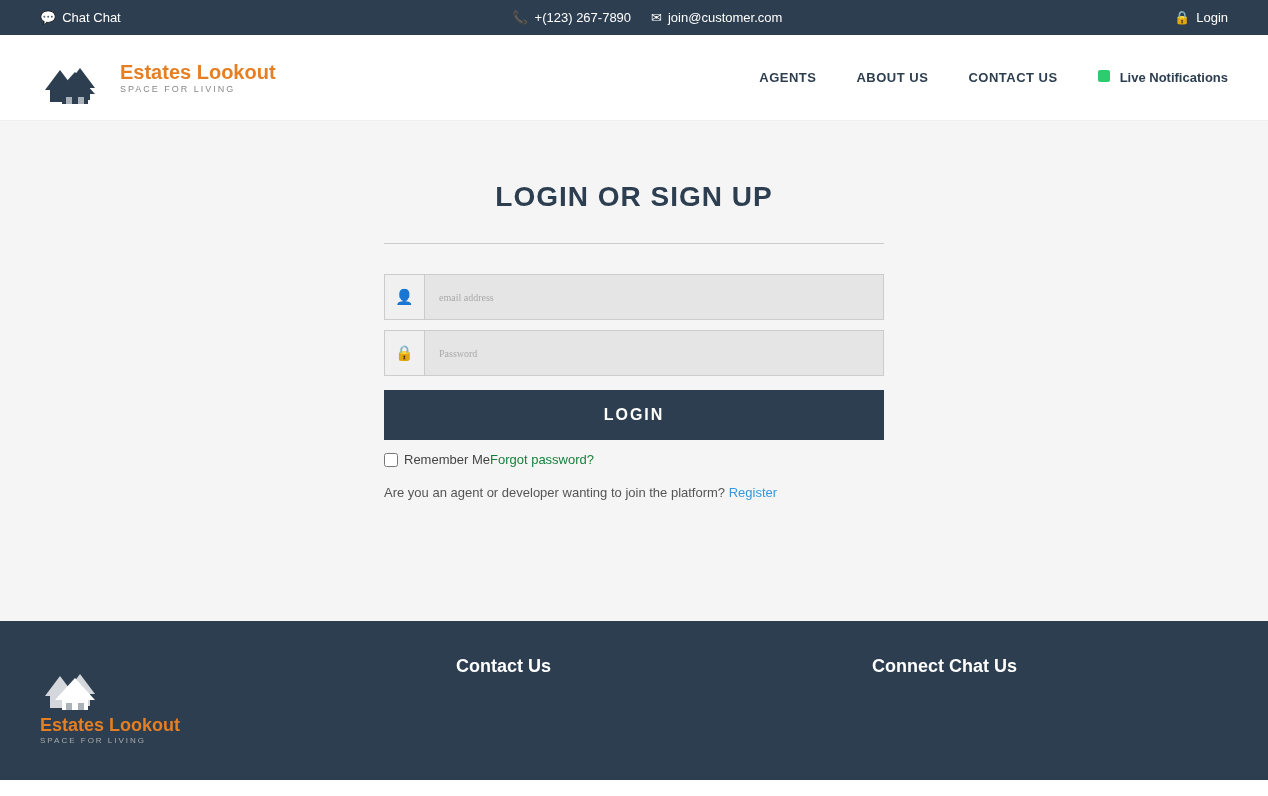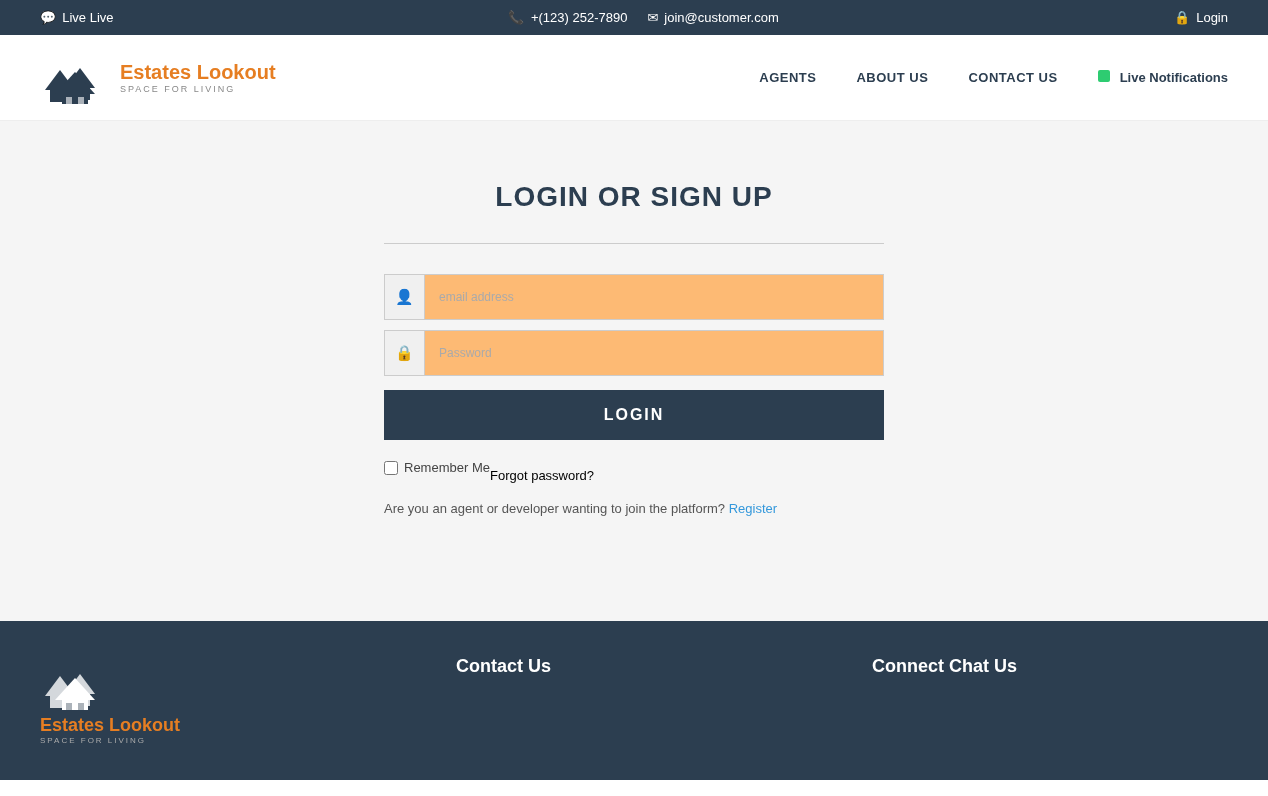--- a/index.html
+++ b/index.html
@@ -95,23 +95,24 @@
       color: #777;
       font-size: 15px;
       flex-shrink: 0;
     }
     .input-group input {
       flex: 1;
       height: 44px;
       border: none;
       outline: none;
       padding: 0 14px;
-      font-size: 12px;
+      font-size: 10px;
       color: #555;
-      background: #fdba74;
+      background: #e5e5e5;
+      font-family: Liberation Serif, serif;
     }
     .input-group input::placeholder { color: #aaa; }
 
     .login-btn {
       width: 100%;
       height: 50px;
       background: #2c3e50;
       color: #fff;
       border: none;
       font-size: 16px;
@@ -124,21 +125,21 @@
     .form-footer {
       display: flex;
       justify-content: flex-start;
       align-items: center;
       margin-top: 12px;
       font-size: 13px;
       color: #444;
     }
     .remember-me { display: flex; align-items: center; gap: 6px; }
     .remember-me input[type="checkbox"] { width: 14px; height: 14px; }
-    .forgot-link { color: #000000; text-decoration: none; cursor: pointer; margin-top: 16px; }
+    .forgot-link { color: #15803d; text-decoration: none; cursor: pointer; }
 
     .register-text {
       margin-top: 18px;
       font-size: 13px;
       color: #555;
       text-align: left;
     }
     .register-link { color: #3498db; text-decoration: none; cursor: pointer; }
 
     
@@ -159,26 +160,26 @@
 
     
     .house-svg { display: block; }
   </style>
 </head>
 <body>
 
 <div class="top-bar">
   <div class="top-bar-left">
     <span>💬</span>
-    <span>Live Live</span>
+    <span>Chat Chat</span>
   </div>
   <div class="top-bar-center">
     <span>
       <span>📞</span>
-      <span>+(123) 252-7890</span>
+      <span>+(123) 267-7890</span>
     </span>
     <span>
       <span>✉</span>
       <span>join@customer.com</span>
     </span>
   </div>
   <div class="top-bar-right">
     <span>🔒</span>
     <span>Login</span>
   </div>

